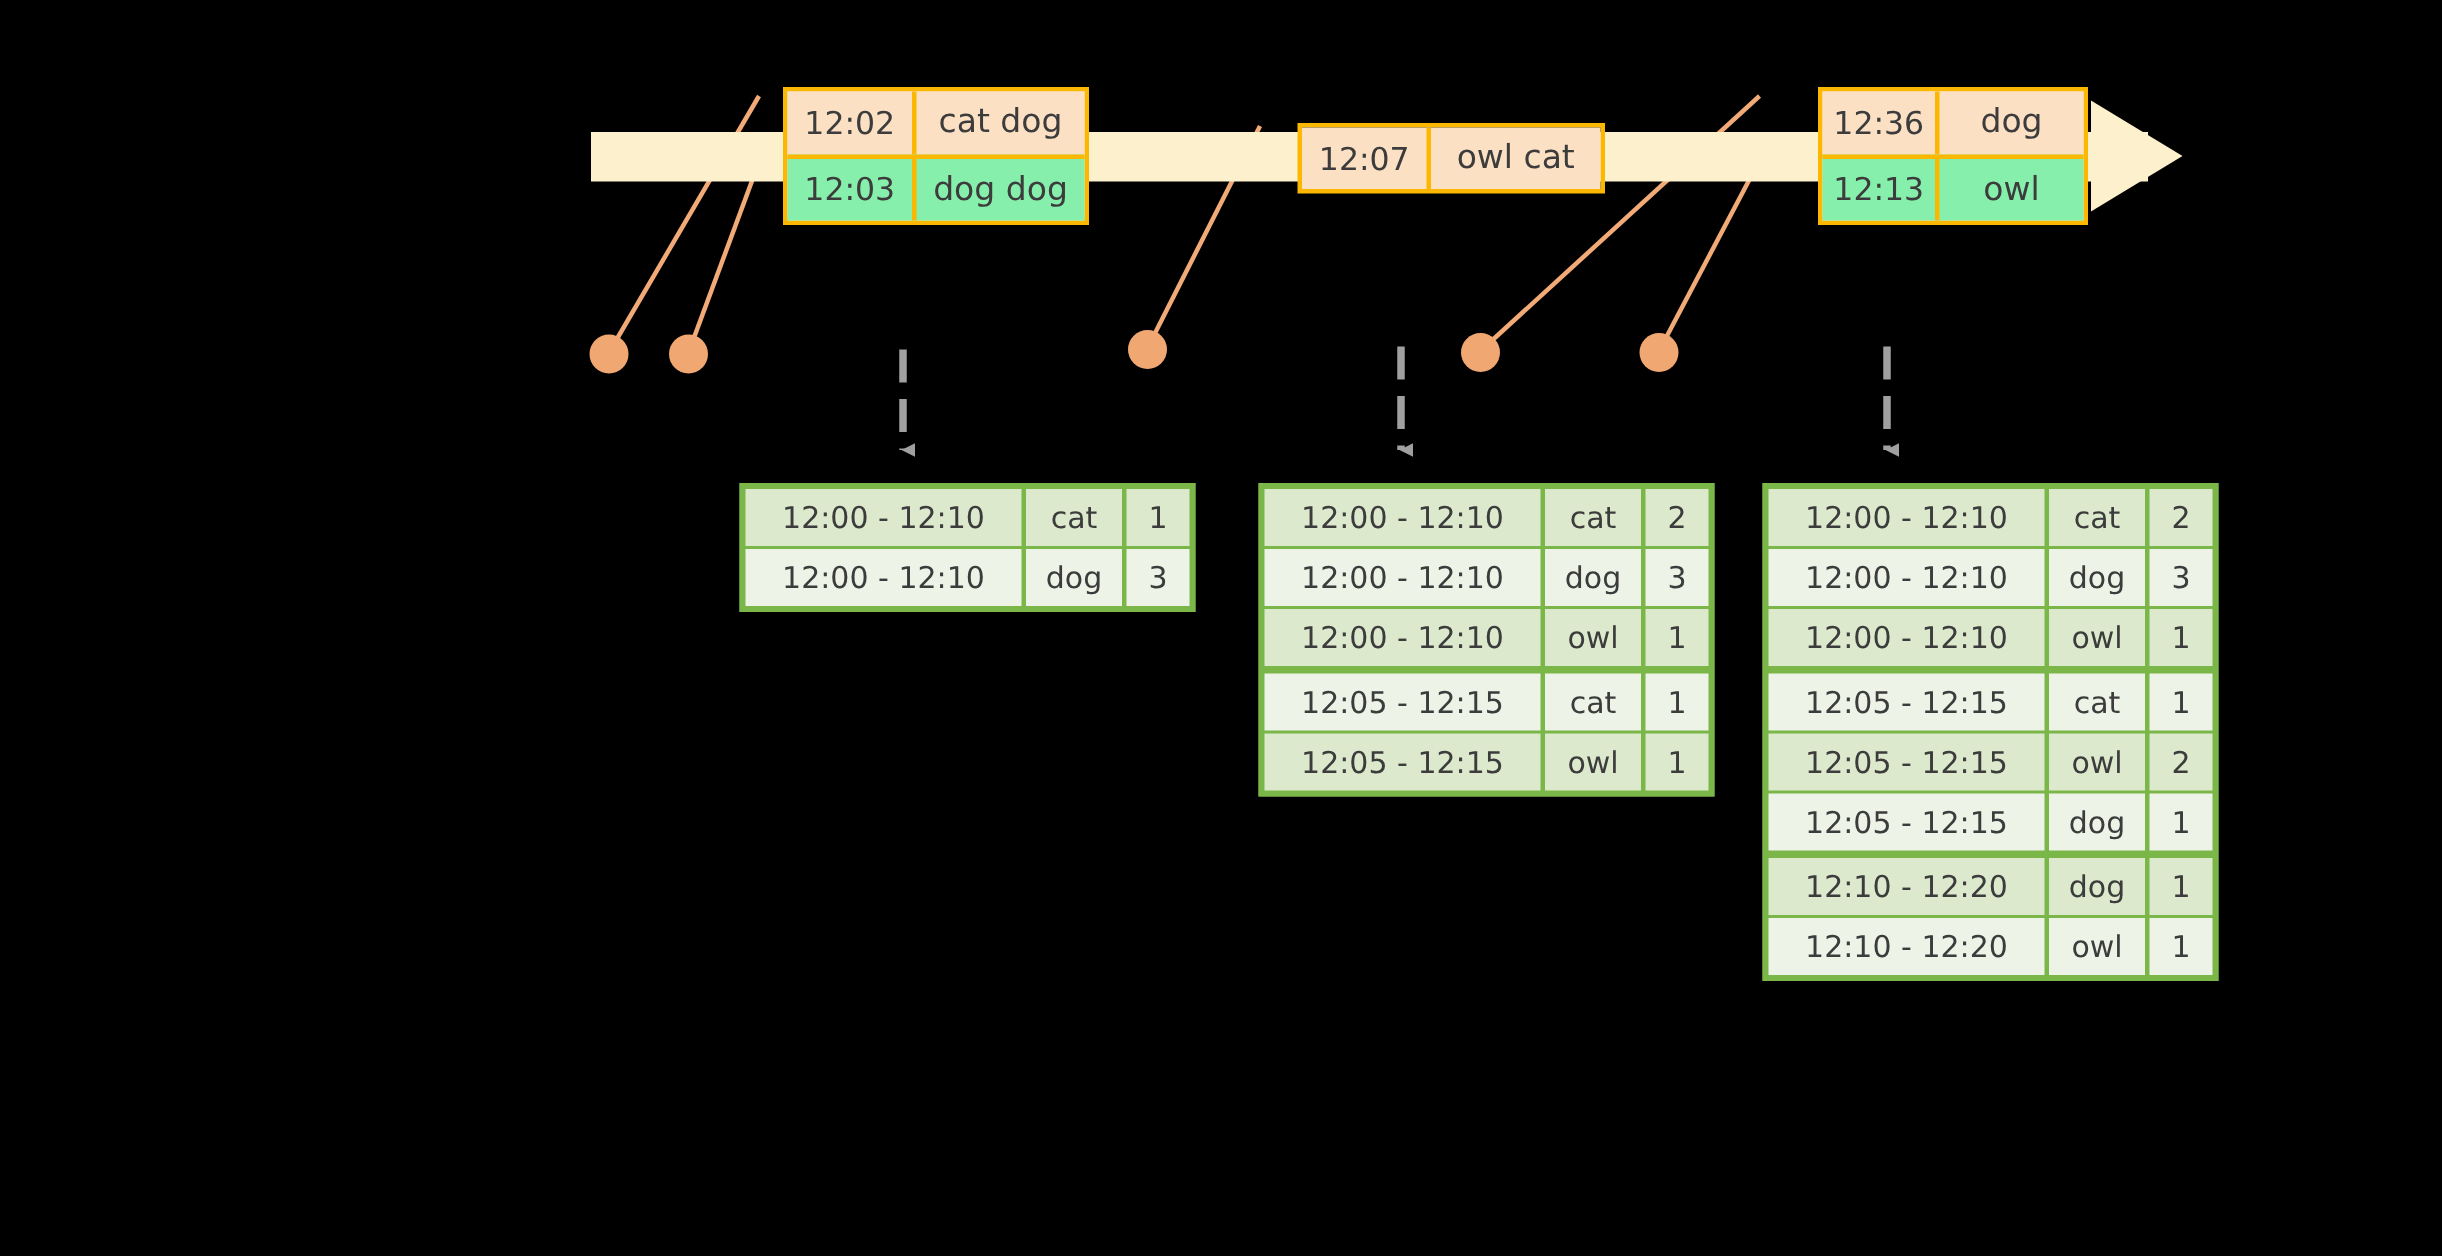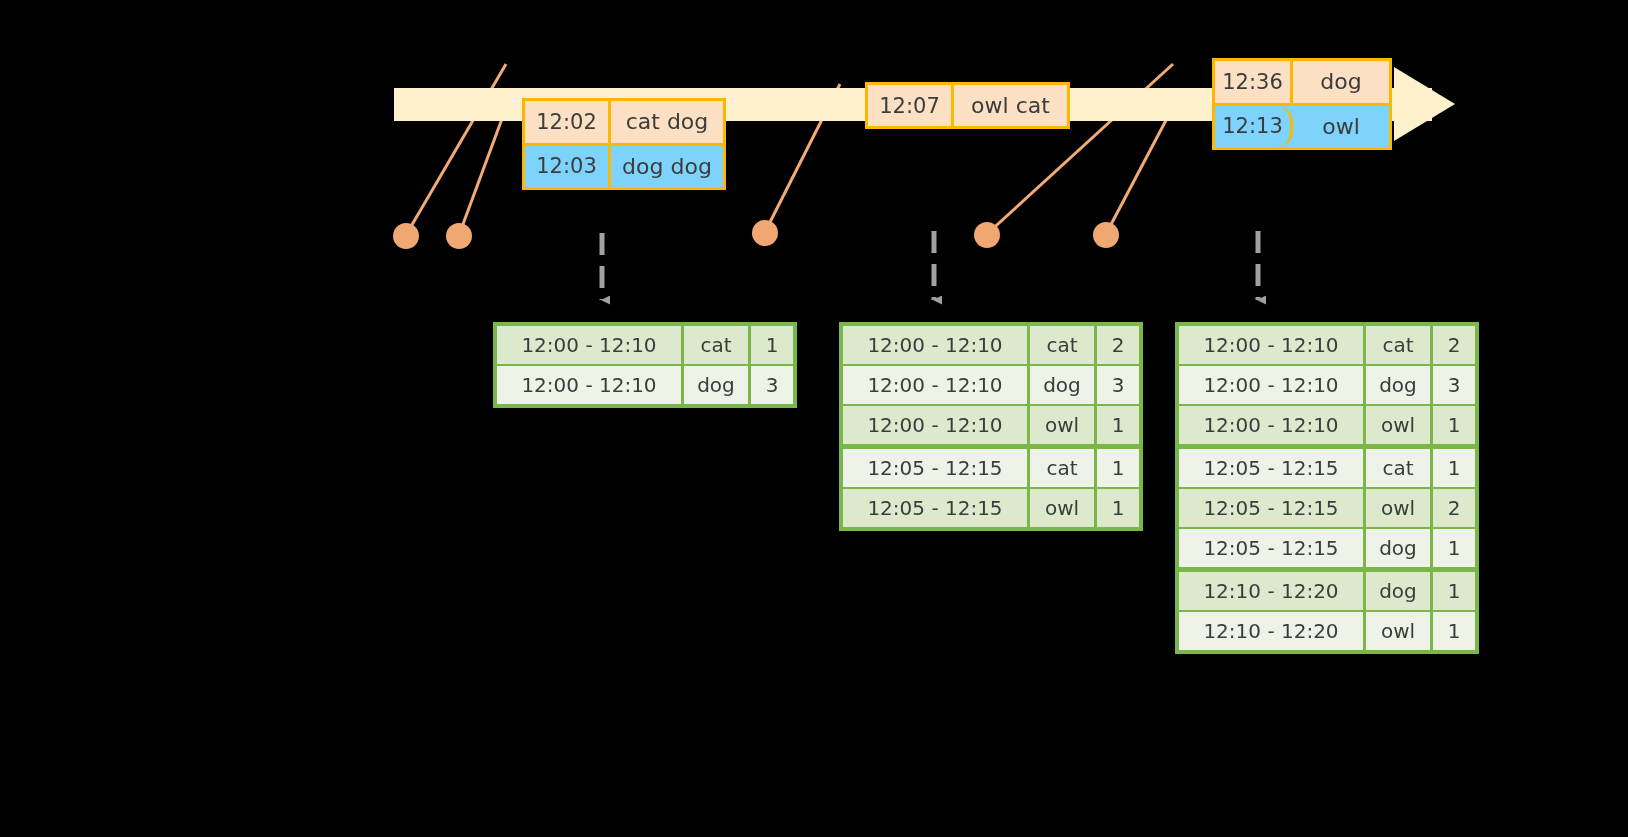--- a/index.html
+++ b/index.html
@@ -40,21 +40,21 @@
   }
   .event-row {
     display: flex;
     flex: 1 1 auto;
     min-height: 0;
   }
   .event-row + .event-row {
     border-top: 3px solid #fcb800;
   }
   .event-row.shade-a { background: #fbe0c4; }
-  .event-row.shade-b { background: #7dd3fc; }
+  .event-row.shade-b { background: #86efac; }
   .ev-time {
     box-sizing: border-box;
     display: flex;
     align-items: center;
     justify-content: center;
     border-right: 3px solid #fcb800;
     font-size: 21px;
     color: #3c3c3c;
     white-space: nowrap;
   }
@@ -136,21 +136,21 @@
       <line x1="1258" y1="231" x2="1258" y2="300" stroke="#a0a0a0" stroke-width="5" stroke-dasharray="22,11" marker-end="url(#grayhead)"></line>
     </g>
 
     <g>
       <rect x="394" y="88" width="1038" height="33" fill="#fdf1cd"></rect>
       <path d="M1394,82 L1394,67 L1455,104 L1394,141 L1394,127 Z" fill="#fdf1cd"></path>
       <rect x="1394" y="88" width="20" height="33" fill="#fdf1cd"></rect>
     </g>
   </svg>
 
-  <div class="event-box" style="left:522px; top:58px; width:204px; height:92px;margin-top:40px;">
+  <div class="event-box" style="left:522px; top:58px; width:204px; height:92px;">
     <div class="event-row shade-a">
       <div class="ev-time" style="width:86px;">12:02</div>
       <div class="ev-words">cat dog</div>
     </div>
     <div class="event-row shade-b">
       <div class="ev-time" style="width:86px;">12:03</div>
       <div class="ev-words">dog dog</div>
     </div>
   </div>
 
@@ -160,21 +160,21 @@
       <div class="ev-words">owl cat</div>
     </div>
   </div>
 
   <div class="event-box" style="left:1212px; top:58px; width:180px; height:92px;">
     <div class="event-row shade-a">
       <div class="ev-time" style="width:78px;">12:36</div>
       <div class="ev-words">dog</div>
     </div>
     <div class="event-row shade-b">
-      <div class="ev-time" style="width:78px;border-radius:16px;">12:13</div>
+      <div class="ev-time" style="width:78px;">12:13</div>
       <div class="ev-words">owl</div>
     </div>
   </div>
 
   <div class="result-table" style="left:493px; top:322px;">
     <div class="rt-row odd">
       <div class="rt-cell c-window">12:00 - 12:10</div>
       <div class="rt-cell c-word">cat</div>
       <div class="rt-cell c-count">1</div>
     </div>

